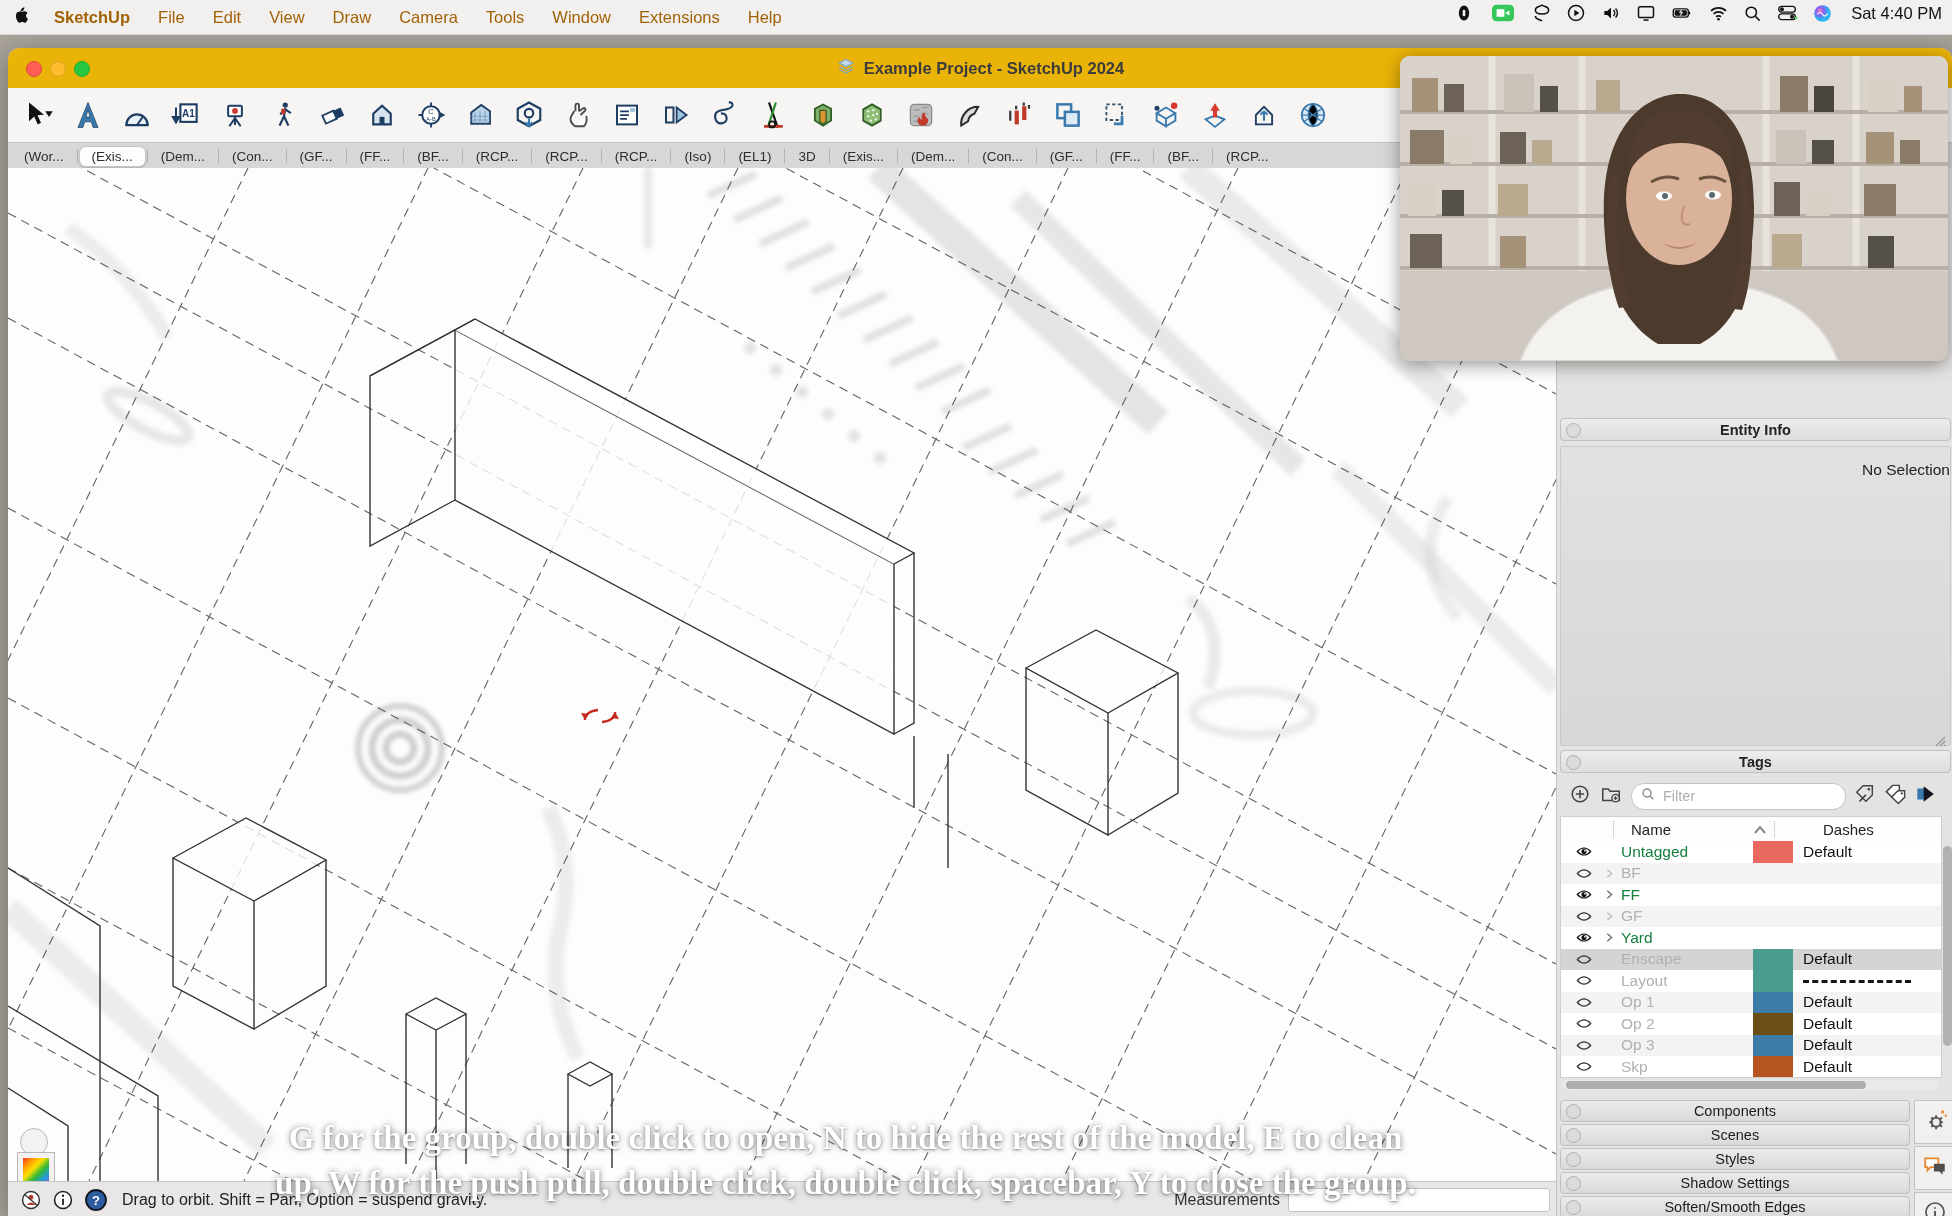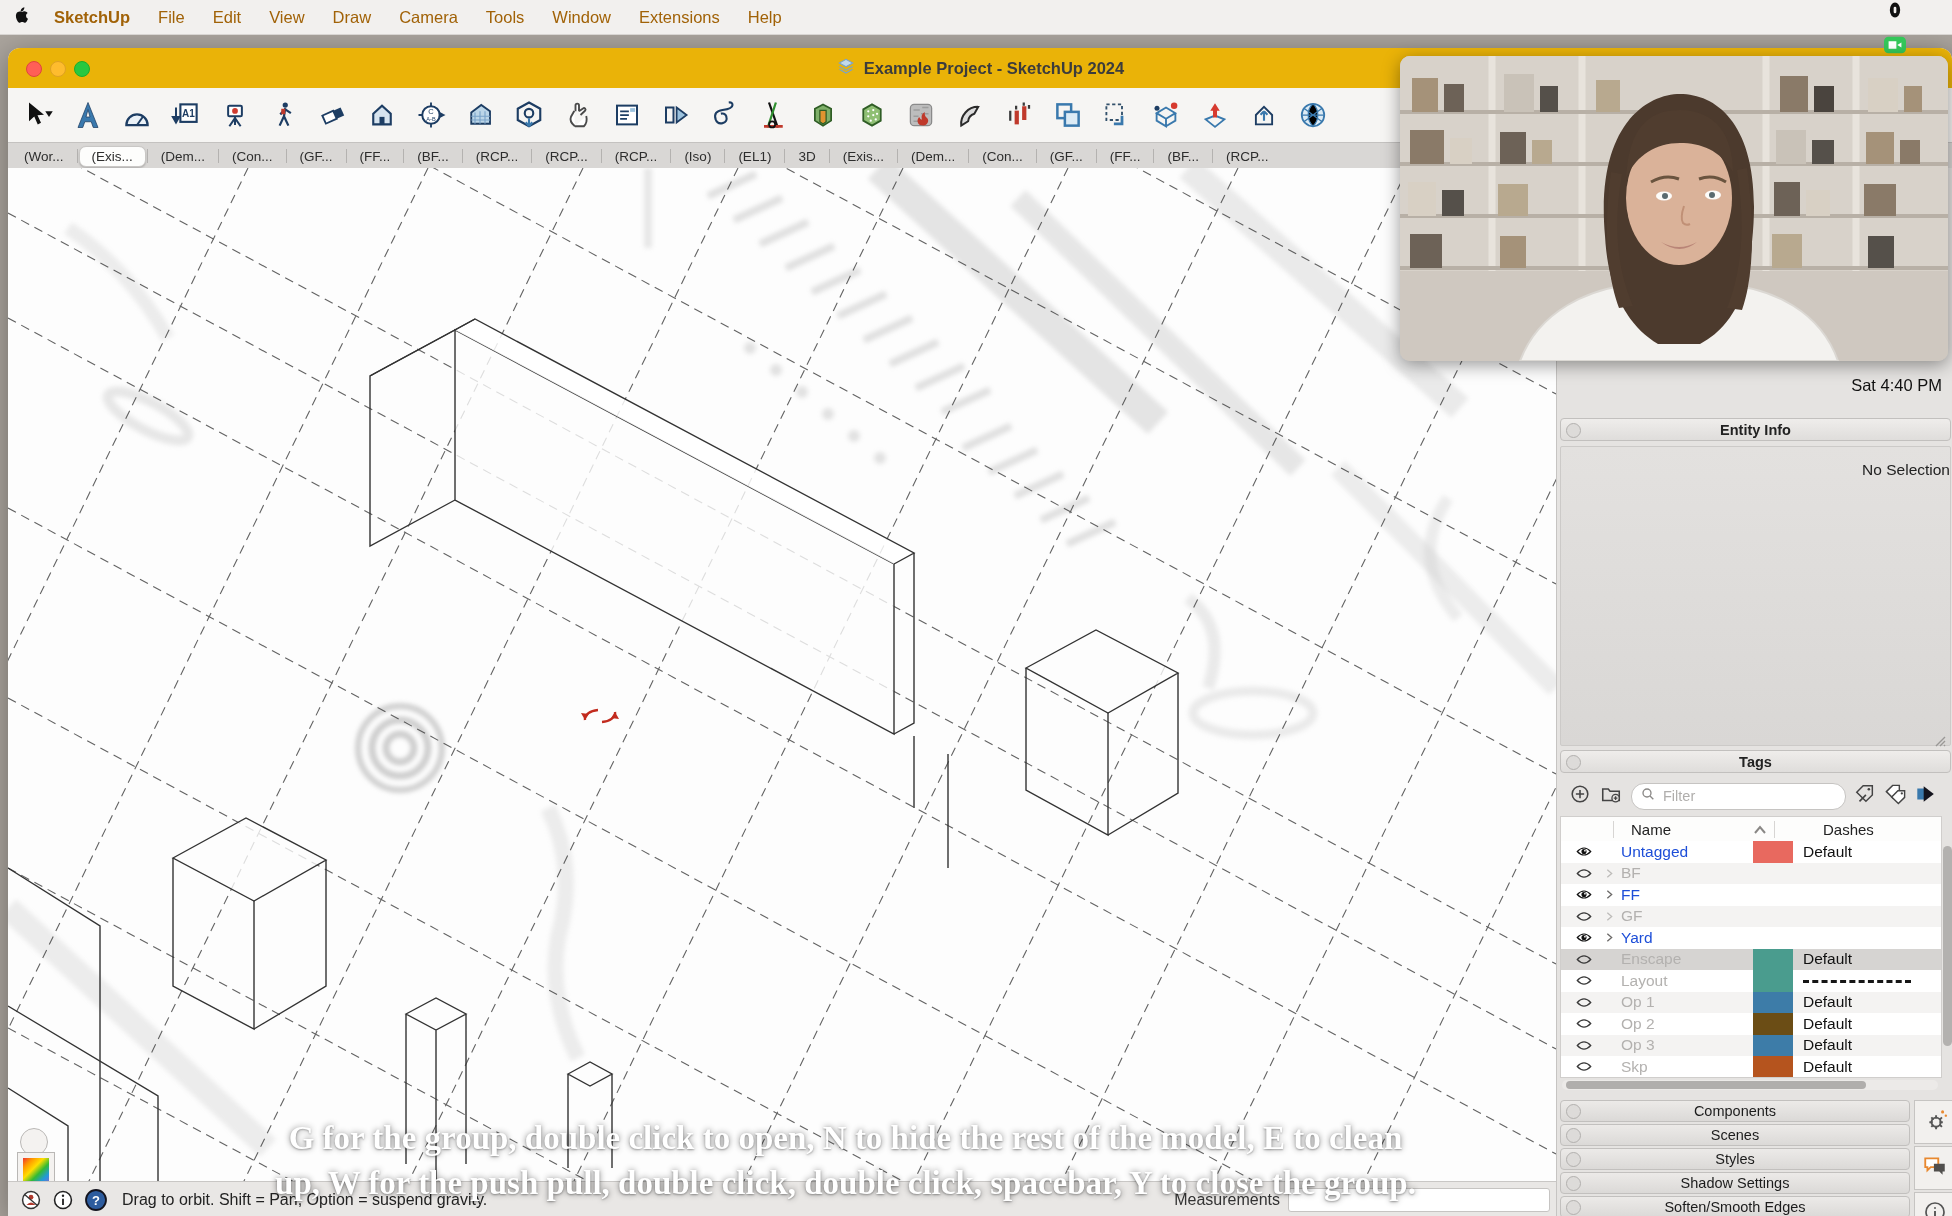--- a/index.html
+++ b/index.html
@@ -5,21 +5,21 @@
   html,body{margin:0;padding:0;background:#9b958e;}
   #screen{position:relative;width:1952px;height:1216px;overflow:hidden;
     font-family:"Liberation Sans",sans-serif;background:#aaa49d;}
   
   #menubar{position:absolute;left:0;top:0;width:1952px;height:34px;background:#f2f0ee;
     display:flex;align-items:center;border-bottom:1px solid #d8d5d2;z-index:50;}
   #menu-left{display:flex;align-items:center;gap:0;}
   .apple{width:40px;text-align:center;}
   .menu-item{padding:0 14px;font-size:16.5px;color:#a16207;}
   .menu-item.bold{font-weight:700;}
-  #menu-status{position:absolute;right:10px;top:0;height:26px;display:flex;align-items:center;gap:14px;flex-direction:column;}
+  #menu-status{position:absolute;right:10px;top:0;height:26px;display:flex;align-items:center;gap:14px;}
   .mstat{display:flex;align-items:center;}
   .clock{font-size:16.5px;color:#111;margin-left:4px;}
   
   #window{position:absolute;left:8px;top:48px;width:1944px;height:1168px;background:#f6f5f3;
     border-radius:12px 12px 0 0;box-shadow:0 6px 30px rgba(0,0,0,.35);overflow:hidden;}
   #titlebar{position:absolute;left:0;top:0;width:100%;height:40px;background:#eab308;}
   .tlight{position:absolute;top:13px;width:14px;height:14px;border-radius:50%;}
   #titlewrap{position:absolute;left:0;top:0;width:100%;height:40px;display:flex;align-items:center;justify-content:center;gap:8px;}
   #wtitle{font-size:16.5px;font-weight:700;color:#3c3c3c;}
   
@@ -55,21 +55,21 @@
   #tags-colhdr{position:absolute;left:3px;top:648px;width:380px;height:25px;background:#fdfdfc;border:1px solid #d0cecc;
     border-bottom:1px solid #c6c4c2;}
   .colname{position:absolute;font-size:15px;color:#222;top:4px;}
   .coldiv{position:absolute;top:4px;width:1px;height:17px;background:#d7d5d3;}
   #tag-list{position:absolute;left:3px;top:673px;width:380px;height:236px;background:#fff;border:1px solid #d0cecc;border-top:none;overflow:hidden;}
   .trow{position:relative;height:21.5px;display:flex;align-items:center;}
   .trow.stripe{background:#f4f3f2;}
   .trow.selrow{background:#d6d4d2;}
   .t-eye{width:22px;margin-left:12px;display:flex;}
   .t-caret{width:16px;display:flex;margin-left:8px;}
-  .t-name{font-size:15.5px;color:#1d4ed8;margin-left:2px;flex:0 0 132px;white-space:nowrap;overflow:hidden;}
+  .t-name{font-size:15.5px;color:#15803d;margin-left:2px;flex:0 0 132px;white-space:nowrap;overflow:hidden;}
   .t-name.dim{color:#b3b1af;}
   .t-swatch{width:40px;height:21.5px;flex:0 0 40px;}
   .t-dash{font-size:15.5px;color:#111;margin-left:10px;white-space:nowrap;}
   .dashline{display:inline-block;width:108px;border-top:3.5px dashed #161616;vertical-align:middle;}
   .vsb{position:absolute;right:1px;top:676px;width:9px;height:228px;}
   .vsb .thumb{position:absolute;left:0;top:2px;width:9px;height:200px;background:#b3b1af;border-radius:5px;}
   #hscroll{position:absolute;left:5px;top:912px;width:376px;height:10px;background:#eceae8;border-radius:5px;}
   #hscroll .thumb{position:absolute;left:4px;top:1px;width:300px;height:8px;background:#b0aeac;border-radius:4px;}
   #resize-hatch{position:absolute;right:7px;top:565px;}
   #panel-stack{position:absolute;left:3px;top:932px;width:350px;}

